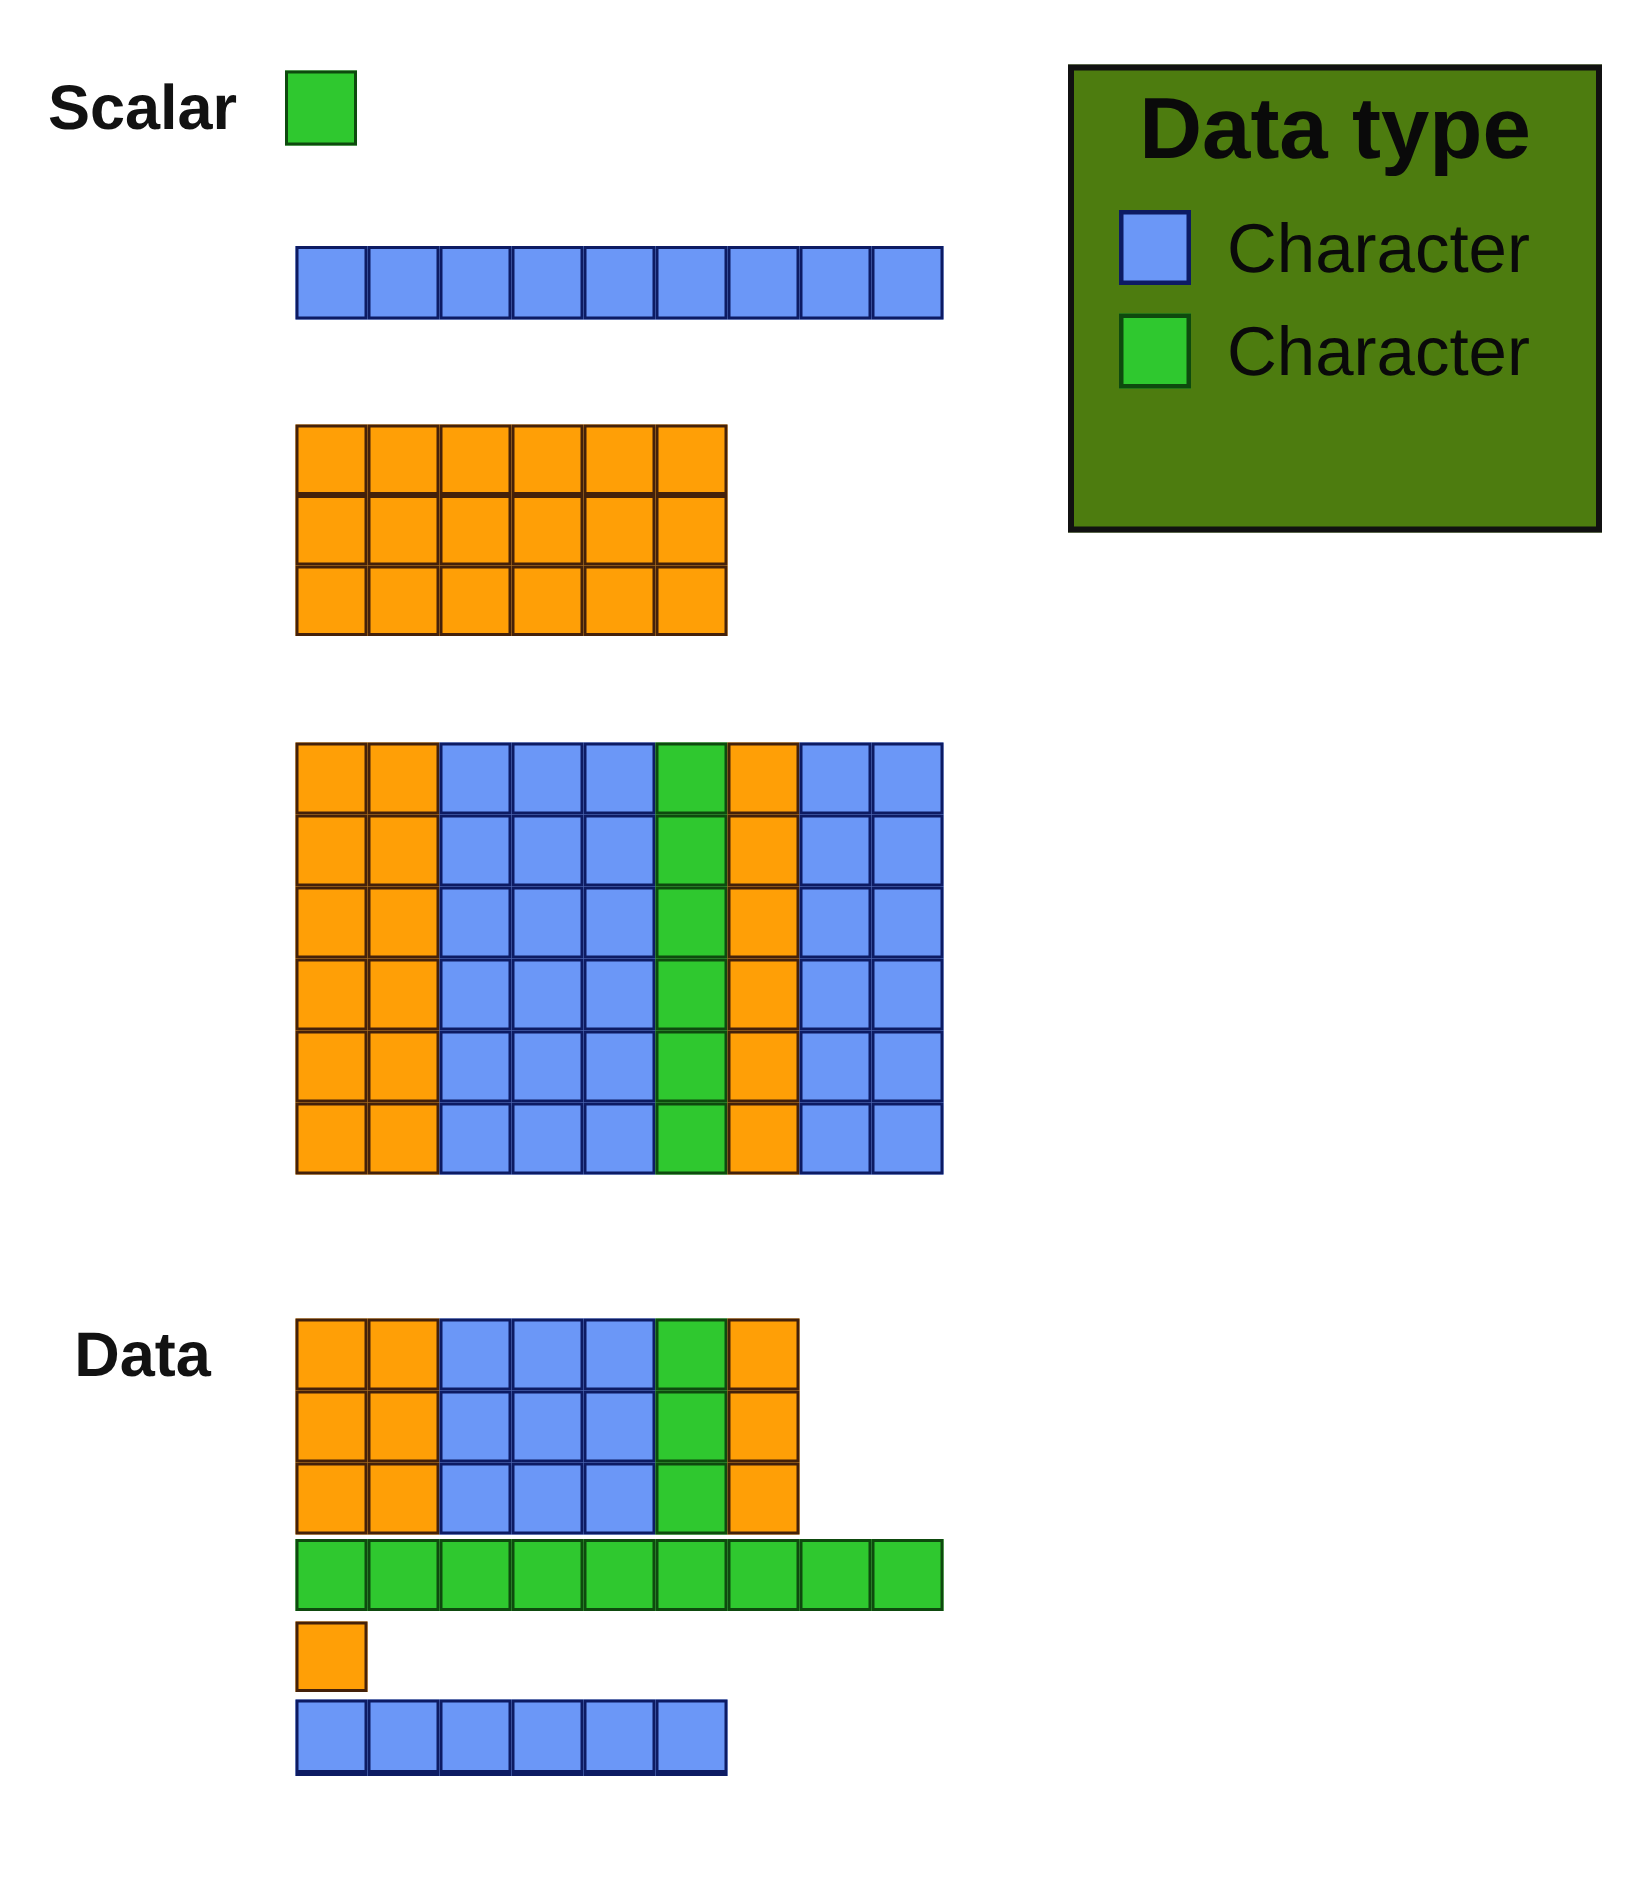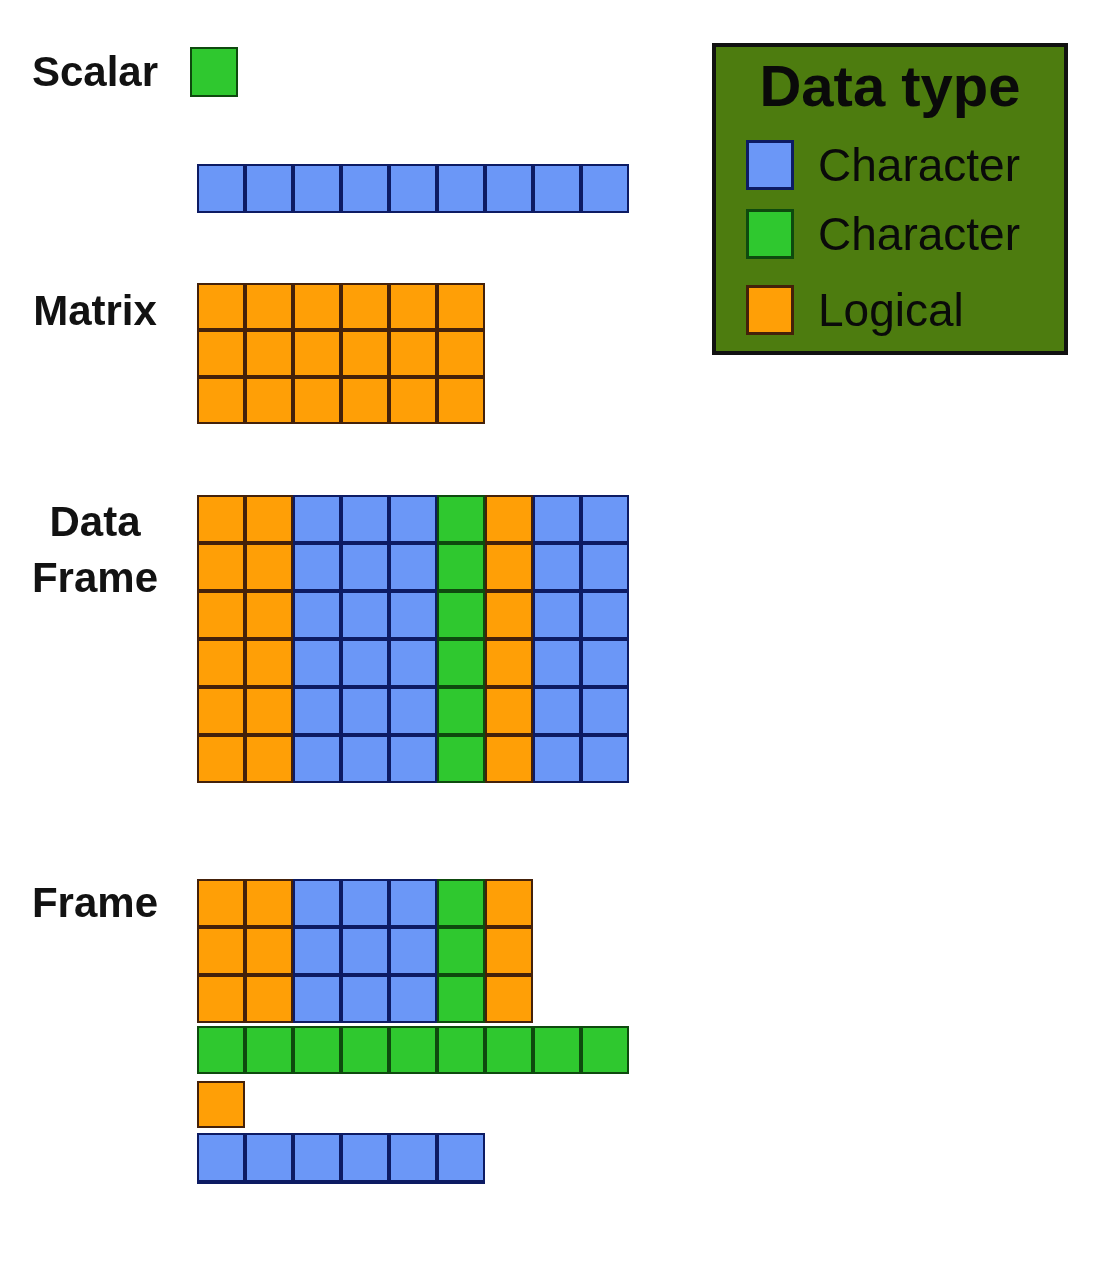--- a/index.html
+++ b/index.html
@@ -74,23 +74,21 @@
     color:#0a0a0a;
     white-space:nowrap;
   }
 </style>
 </head>
 <body>
 
 <div class="canvas">
 
   <div class="lbl lbl-scalar">Scalar</div>
-  <div class="lbl lbl-matrix">Matrix</div>
-  <div class="lbl lbl-df">Data Frame</div>
-  <div class="lbl lbl-list">Frame</div>
+  <div class="lbl lbl-list">Data</div>
 
   <div class="grid g-scalar" style="grid-template-columns: repeat(1, var(--cw,48px));">
       <div class="cell" style="background: rgb(47, 200, 47); border-color: rgb(14, 74, 14);"></div>
     </div>
   <div class="grid g-vector" style="grid-template-columns: repeat(9, var(--cw,48px));">
       <div class="cell" style="background: rgb(107, 151, 247); border-color: rgb(13, 27, 99);"></div>
       <div class="cell" style="background: rgb(107, 151, 247); border-color: rgb(13, 27, 99);"></div>
       <div class="cell" style="background: rgb(107, 151, 247); border-color: rgb(13, 27, 99);"></div>
       <div class="cell" style="background: rgb(107, 151, 247); border-color: rgb(13, 27, 99);"></div>
       <div class="cell" style="background: rgb(107, 151, 247); border-color: rgb(13, 27, 99);"></div>
@@ -231,19 +229,15 @@
     <div class="legend-title">Data type</div>
 
     <div class="legend-row legend-row-0">
       <span class="legend-swatch" style="background: rgb(107, 151, 247); border-color: rgb(13, 27, 99);"></span>
       <span class="legend-label">Character</span>
     </div>
     <div class="legend-row legend-row-1">
       <span class="legend-swatch" style="background: rgb(47, 200, 47); border-color: rgb(14, 74, 14);"></span>
       <span class="legend-label">Character</span>
     </div>
-    <div class="legend-row legend-row-2">
-      <span class="legend-swatch" style="background: rgb(255, 159, 6); border-color: rgb(68, 33, 10);"></span>
-      <span class="legend-label">Logical</span>
-    </div>
   </div>
 
 </div>
 
 </body></html>

